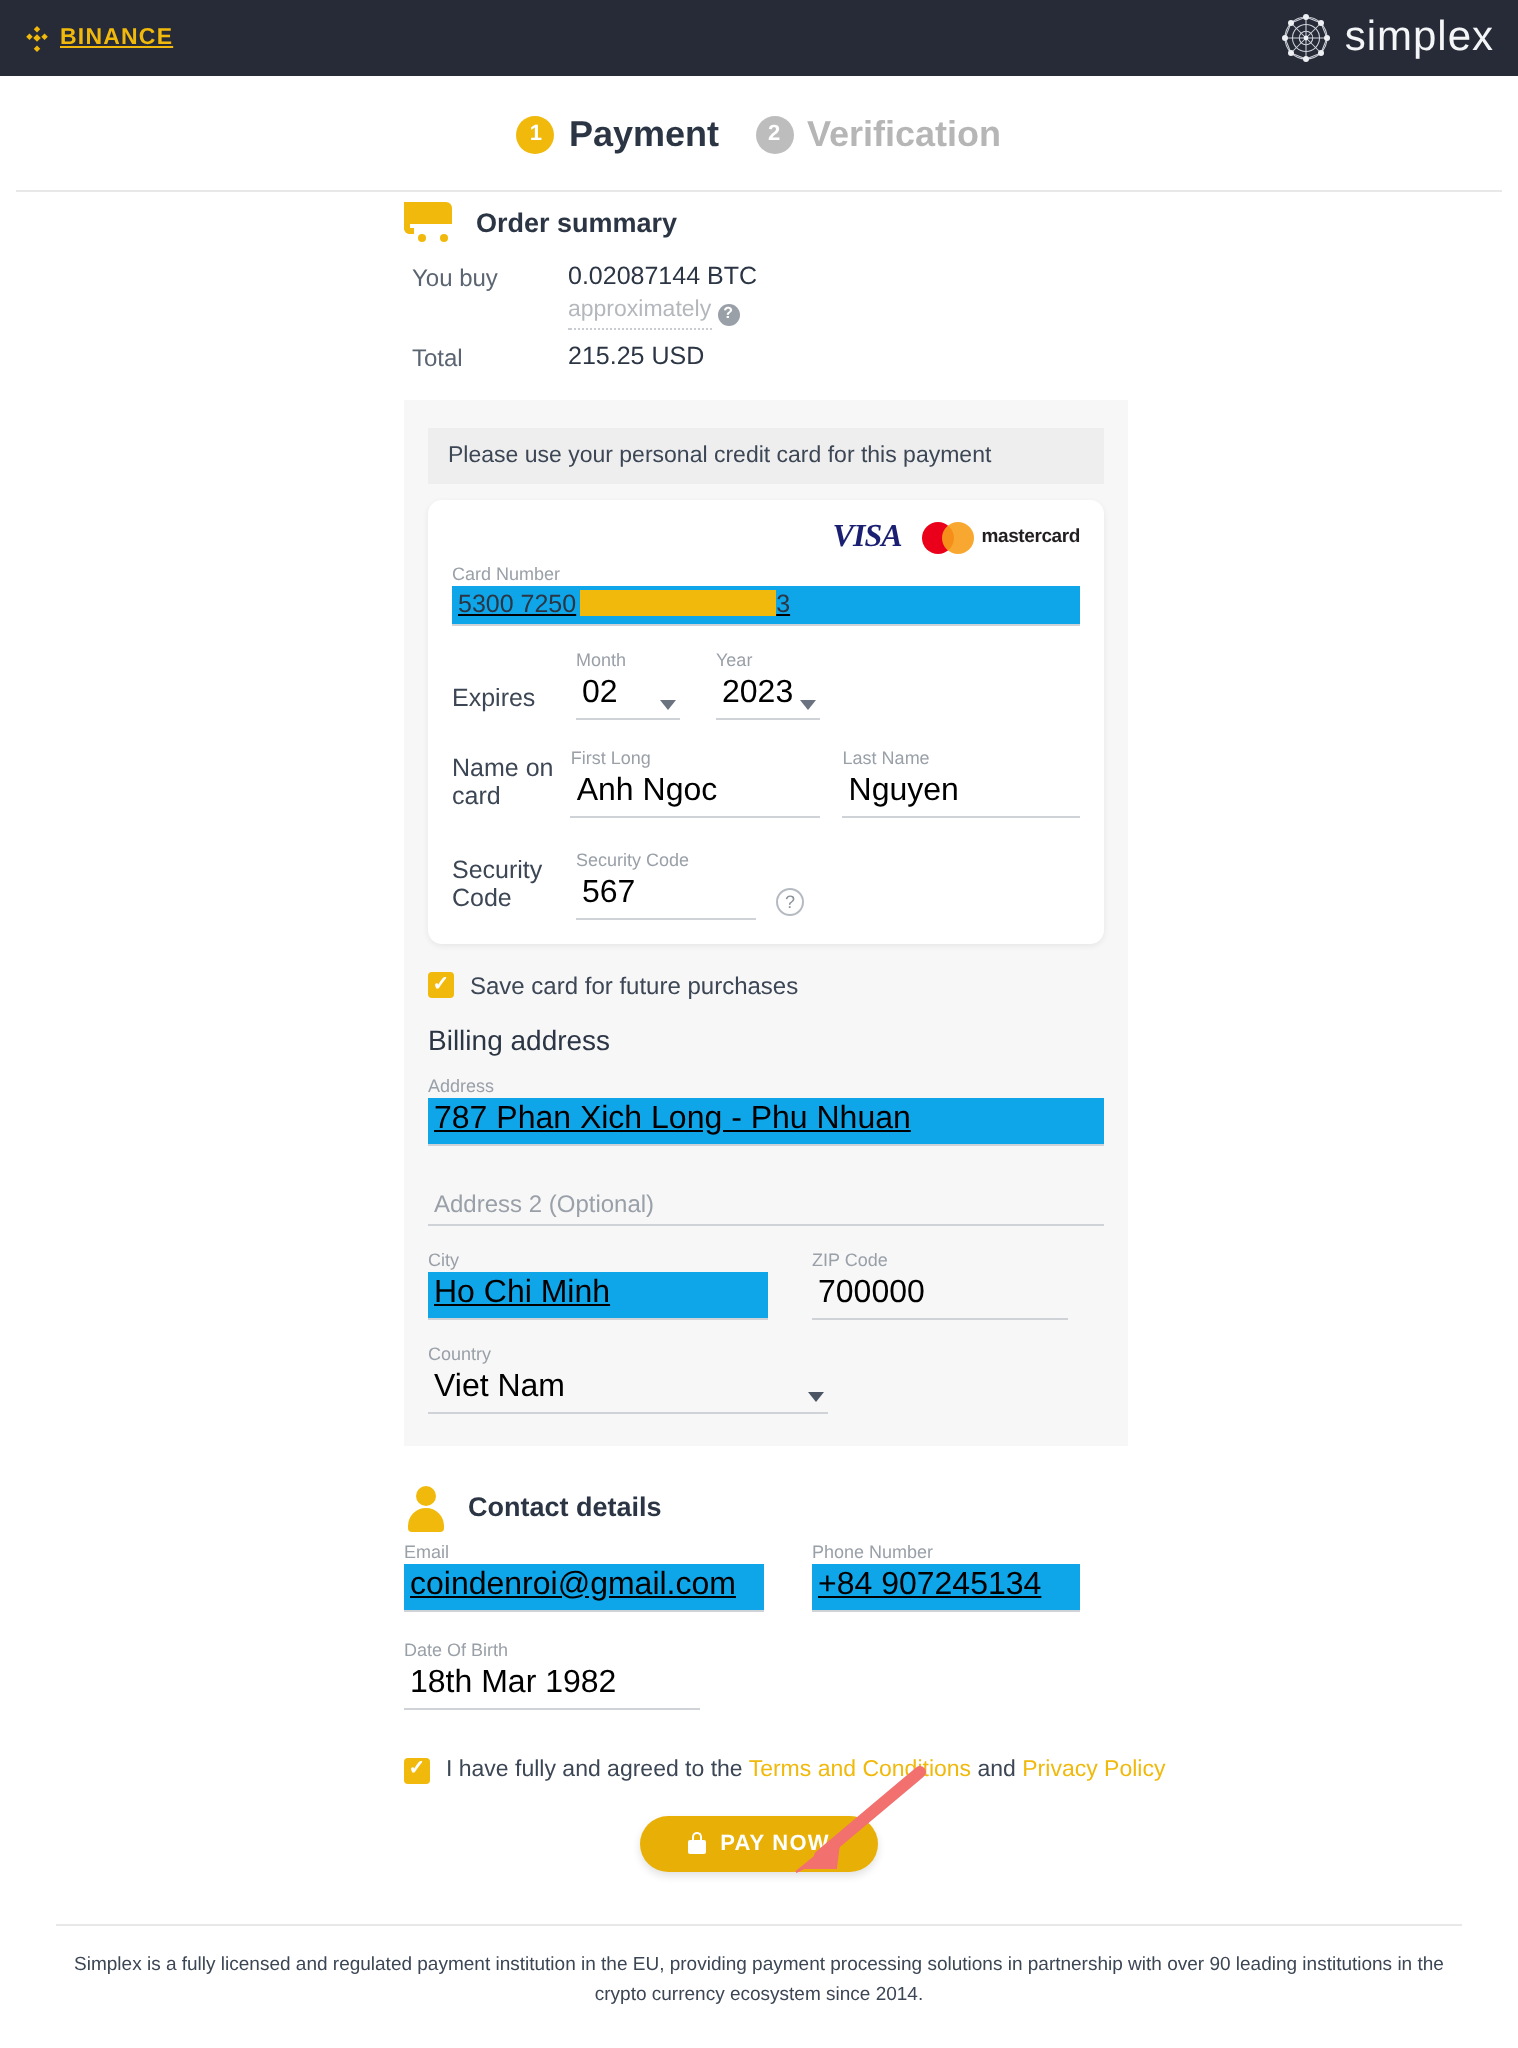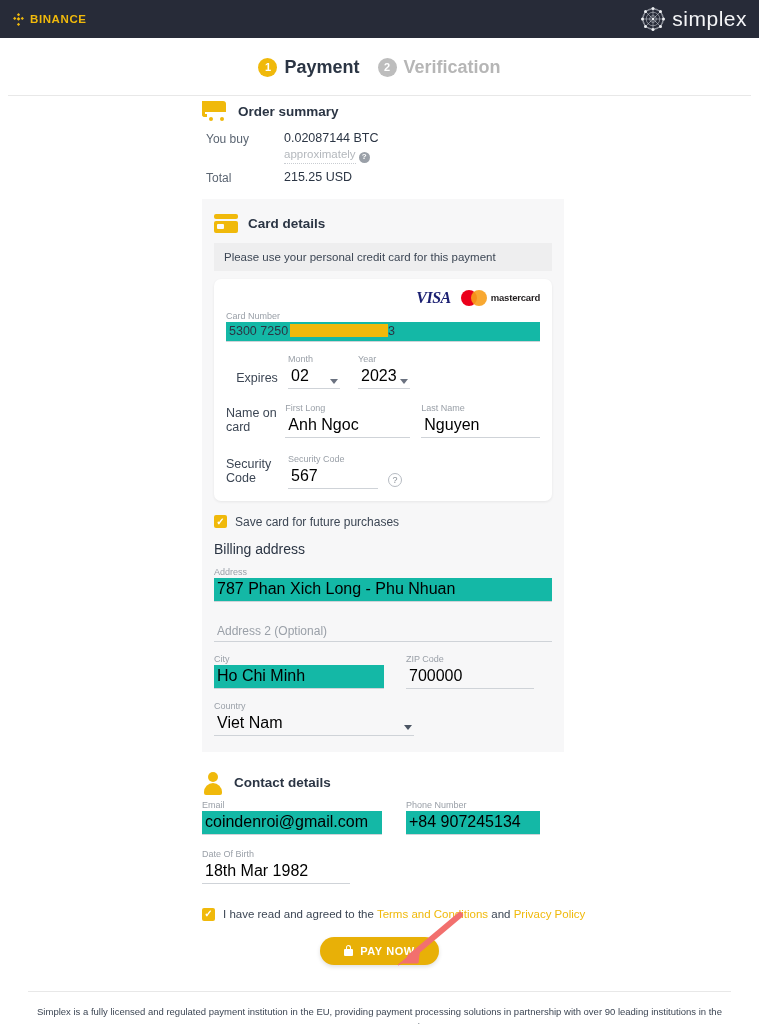--- a/index.html
+++ b/index.html
@@ -13,21 +13,21 @@
 
   
   .topbar {
     position:absolute; left:0; top:0; width:759px; height:38px;
     background:#272b38; display:flex; align-items:center;
     justify-content:space-between; padding:0 10px 0 12px;
   }
   .binance-logo { display:flex; align-items:center; gap:5px; }
   .binance-mark { width:13px; height:13px; position:relative; }
   .binance-text {
-    color:#f0b90b; font-size:11.5px; font-weight:bold; letter-spacing:0.6px;
+    color:#f0b90b; font-size:11.5px; font-weight:bold; letter-spacing:0.6px;text-decoration:underline;
   }
   .simplex-logo { display:flex; align-items:center; gap:4px; margin-right:2px; }
   .simplex-text {
     color:#f4f5f7; font-size:21px; letter-spacing:0.5px; font-weight:400;
   }
 
   
   .steps {
     position:absolute; left:0; top:38px; width:759px; height:58px;
     display:flex; align-items:center; justify-content:center; gap:18px;
@@ -143,27 +143,27 @@
     position:absolute; top:0; width:16px; height:16px; border-radius:50%;
   }
   .mc .c1 { left:0; background:#eb001b; }
   .mc .c2 { left:10px; background:#f79e1b; opacity:.9; }
   .mc-text { font-size:9.5px; color:#231f20; font-weight:bold; letter-spacing:-.2px; }
 
   
   .flab { font-size:9px; color:#9aa0a8; margin-bottom:1px; }
   .fval { font-size:12.5px; color:#2b3544; }
   .underline { border-bottom:1px solid #cfd3d8; }
-  .filled { background:#14b8a6; }
+  .filled { background:#0ea5e9;text-decoration:underline; }
   .fld { padding:2px 2px 3px 3px; }
 
   .rowlab { font-size:12.5px; color:#3c4654; }
 
   .expires-row { display:flex; align-items:flex-end; gap:0; margin-top:12px; }
-  .expires-row .rowlab { width:62px; padding-bottom:4px;text-align:center; }
+  .expires-row .rowlab { width:62px; padding-bottom:4px; }
   .sel { width:52px; position:relative; }
   .sel .caret {
     position:absolute; right:2px; bottom:5px;
     width:0;height:0;border-left:4px solid transparent;border-right:4px solid transparent;
     border-top:5px solid #6b7280;
   }
   .gap { width:18px; }
 
   .name-row { display:flex; align-items:flex-end; margin-top:14px; }
   .name-row .rowlab { width:62px; padding-bottom:4px; }
@@ -306,28 +306,20 @@
           </div>
         </div>
       </div>
       <div class="srow" style="margin-top:5px;">
         <div class="slabel">Total</div>
         <div class="sval">215.25 USD</div>
       </div>
     </div>
 
     <div class="grey-panel">
-      <div class="sec-head" style="padding-left:0;">
-        <span class="icon-card">
-          <span class="top"></span>
-            <span class="bot"></span>
-            <span class="chip"></span>
-        </span>
-        <span class="sec-title">Card details</span>
-      </div>
 
       <div class="notice">Please use your personal credit card for this payment</div>
 
       <div class="white-card">
         <div class="brands">
           <span class="visa">VISA</span>
           <span class="mc-wrap">
             <span class="mc">
                 <span class="c1"></span>
                 <span class="c2"></span>
@@ -437,21 +429,21 @@
         </div>
       </div>
       <div style="margin-top:14px;width:148px;">
         <div class="flab">Date Of Birth</div>
         <div class="fld underline">18th Mar 1982</div>
       </div>
     </div>
 
     <div class="terms">
       <span class="cbx">✓</span>
-      <span class="terms-text"><span>I have read and agreed to the </span><a href="#">Terms and Conditions</a><span> and </span><a href="#">Privacy Policy</a></span>
+      <span class="terms-text"><span>I have fully and agreed to the </span><a href="#">Terms and Conditions</a><span> and </span><a href="#">Privacy Policy</a></span>
     </div>
 
     <div class="paywrap">
       <button class="paybtn">
         <span class="lock">
             <span class="shackle"></span>
             <span class="bodyl"></span>
           </span>
         <span>PAY NOW</span>
       </button>

